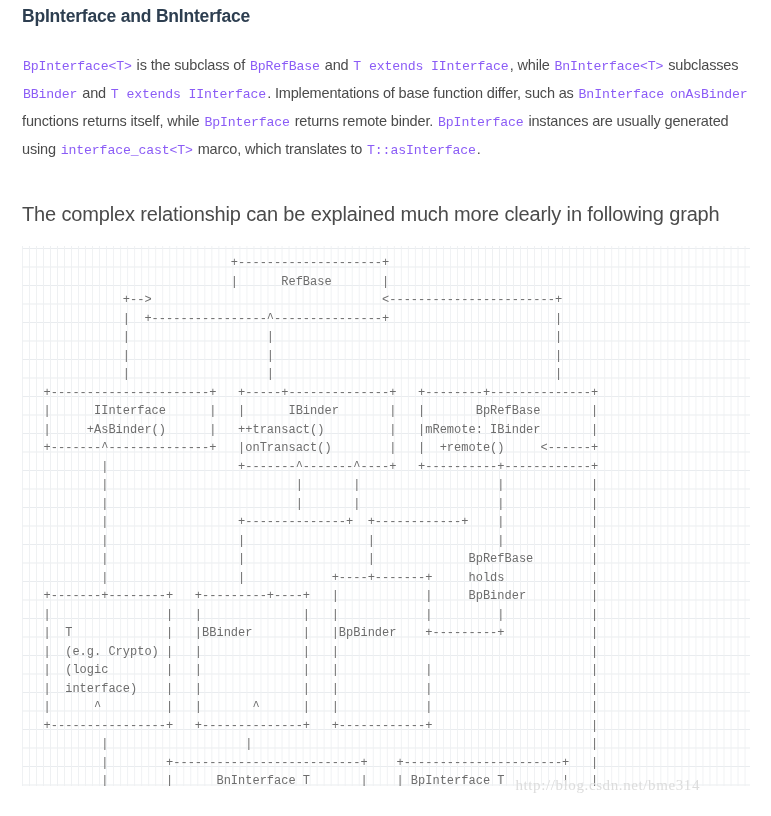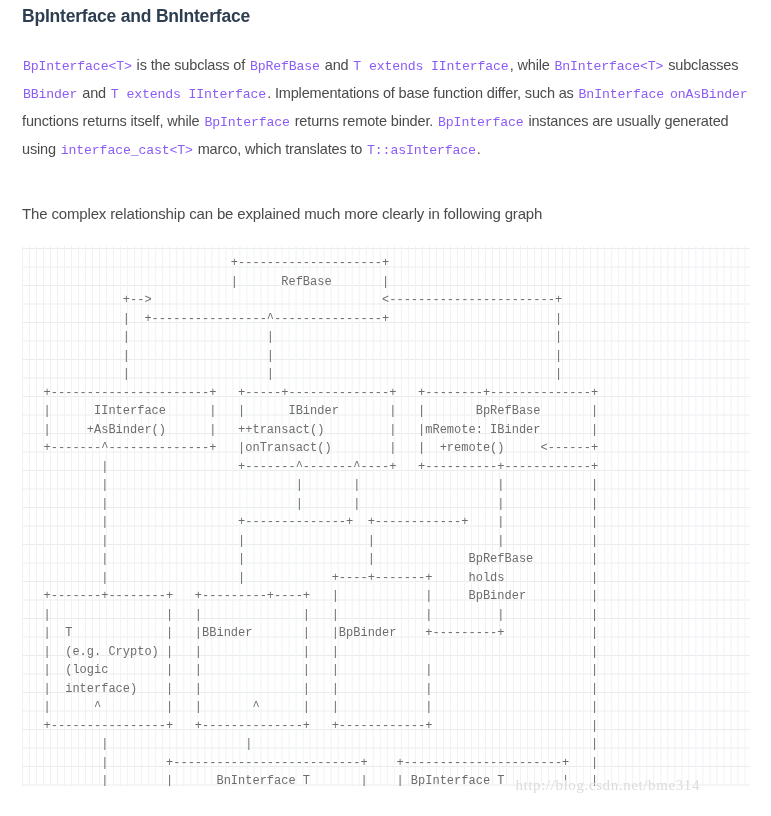--- a/index.html
+++ b/index.html
@@ -59,21 +59,21 @@
     padding: 0 1px;
     white-space: nowrap;
   }
 
   .prose-2 {
     position: absolute;
     left: 22px;
     top: 203px;
     width: 730px;
     margin: 0;
-    font-size: 15px;
+    font-size: 20px;
     line-height: 22px;
     color: #4b4b4b;
     letter-spacing: -0.15px;
     font-family: "Liberation Sans", sans-serif;
   }
 
   
   .diagram-wrap {
     position: absolute;
     left: 22px;

